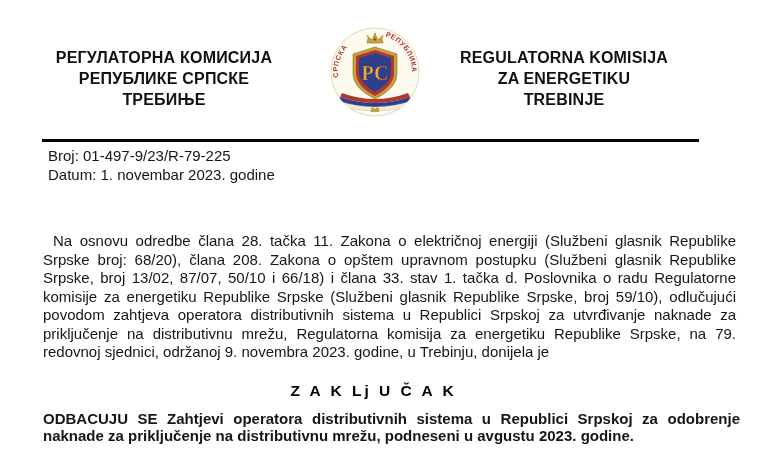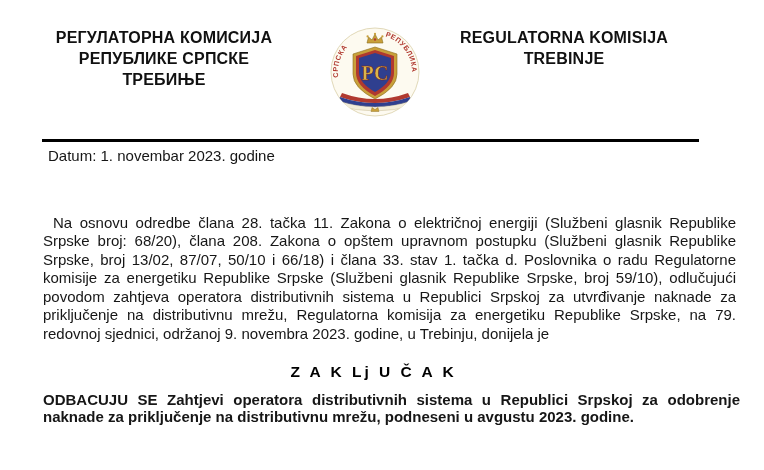--- a/index.html
+++ b/index.html
@@ -7,21 +7,21 @@
     position:relative;
     width:764px;height:470px;
     background:#ffffff;
     color:#161616;
     font-family:"Liberation Sans", sans-serif;
     overflow:hidden;
   }
   .header{display:flex;align-items:flex-start;padding:27px 0 0 30px;}
   .hcol{
     font-weight:bold;font-size:16px;line-height:21px;
-    text-align:center;letter-spacing:0.2px;color:#111;
+    text-align:center;margin-top:20px;letter-spacing:0.2px;color:#111;
   }
   .hcol.left{width:268px;}
   .hcol.right{width:268px;}
   .seal{width:90px;height:90px;flex:0 0 90px;margin:0 10px 0 32px;}
   .rule{border-top:3px solid #000;height:0;margin:22px 65px 0 42px;}
   .meta{margin:5px 24px 0 48px;font-size:15px;line-height:18.5px;}
   .preamble{
     margin:48px 28px 0 43px;font-size:15px;line-height:18.5px;
     text-align:justify;text-indent:10px;
   }
@@ -89,28 +89,30 @@
             <path d="M8,74 Q45,86 82,74 L84,78 Q45,90 6,78 Z" fill="#f2ecd9" stroke="#c2b68e" stroke-width="0.4"></path>
           </g>
 
           <path d="M41,84.5 h8 l-1,-4 -3,2 -3,-2 z" fill="#c9a03a" stroke="#8a6d1f" stroke-width="0.4"></path>
         </g>
       </svg>
     </div>
 
     <div class="hcol right">
       <div>REGULATORNA KOMISIJA</div>
+      <div>ZA ENERGETIKU</div>
       <div>TREBINJE</div>
     </div>
 
   </header>
 
   <div class="rule"></div>
 
   <div class="meta">
+    <div>Broj: 01-497-9/23/R-79-225</div>
     <div>Datum: 1. novembar 2023. godine</div>
   </div>
 
   <p class="preamble">Na osnovu odredbe člana 28. tačka 11. Zakona o električnoj energiji (Službeni glasnik Republike Srpske broj: 68/20), člana 208. Zakona o opštem upravnom postupku (Službeni glasnik Republike Srpske, broj 13/02, 87/07, 50/10 i 66/18) i člana 33. stav 1. tačka d. Poslovnika o radu Regulatorne komisije za energetiku Republike Srpske (Službeni glasnik Republike Srpske, broj 59/10), odlučujući povodom zahtjeva operatora distributivnih sistema u Republici Srpskoj za utvrđivanje naknade za priključenje na distributivnu mrežu, Regulatorna komisija za energetiku Republike Srpske, na 79. redovnoj sjednici, održanoj 9. novembra 2023. godine, u Trebinju, donijela je</p>
 
   <div class="heading">Z A K Lj U Č A K</div>
 
   <p class="decision">ODBACUJU SE Zahtjevi operatora distributivnih sistema u Republici Srpskoj za odobrenje naknade za priključenje na distributivnu mrežu, podneseni u avgustu 2023. godine.</p>
 
 </div>

